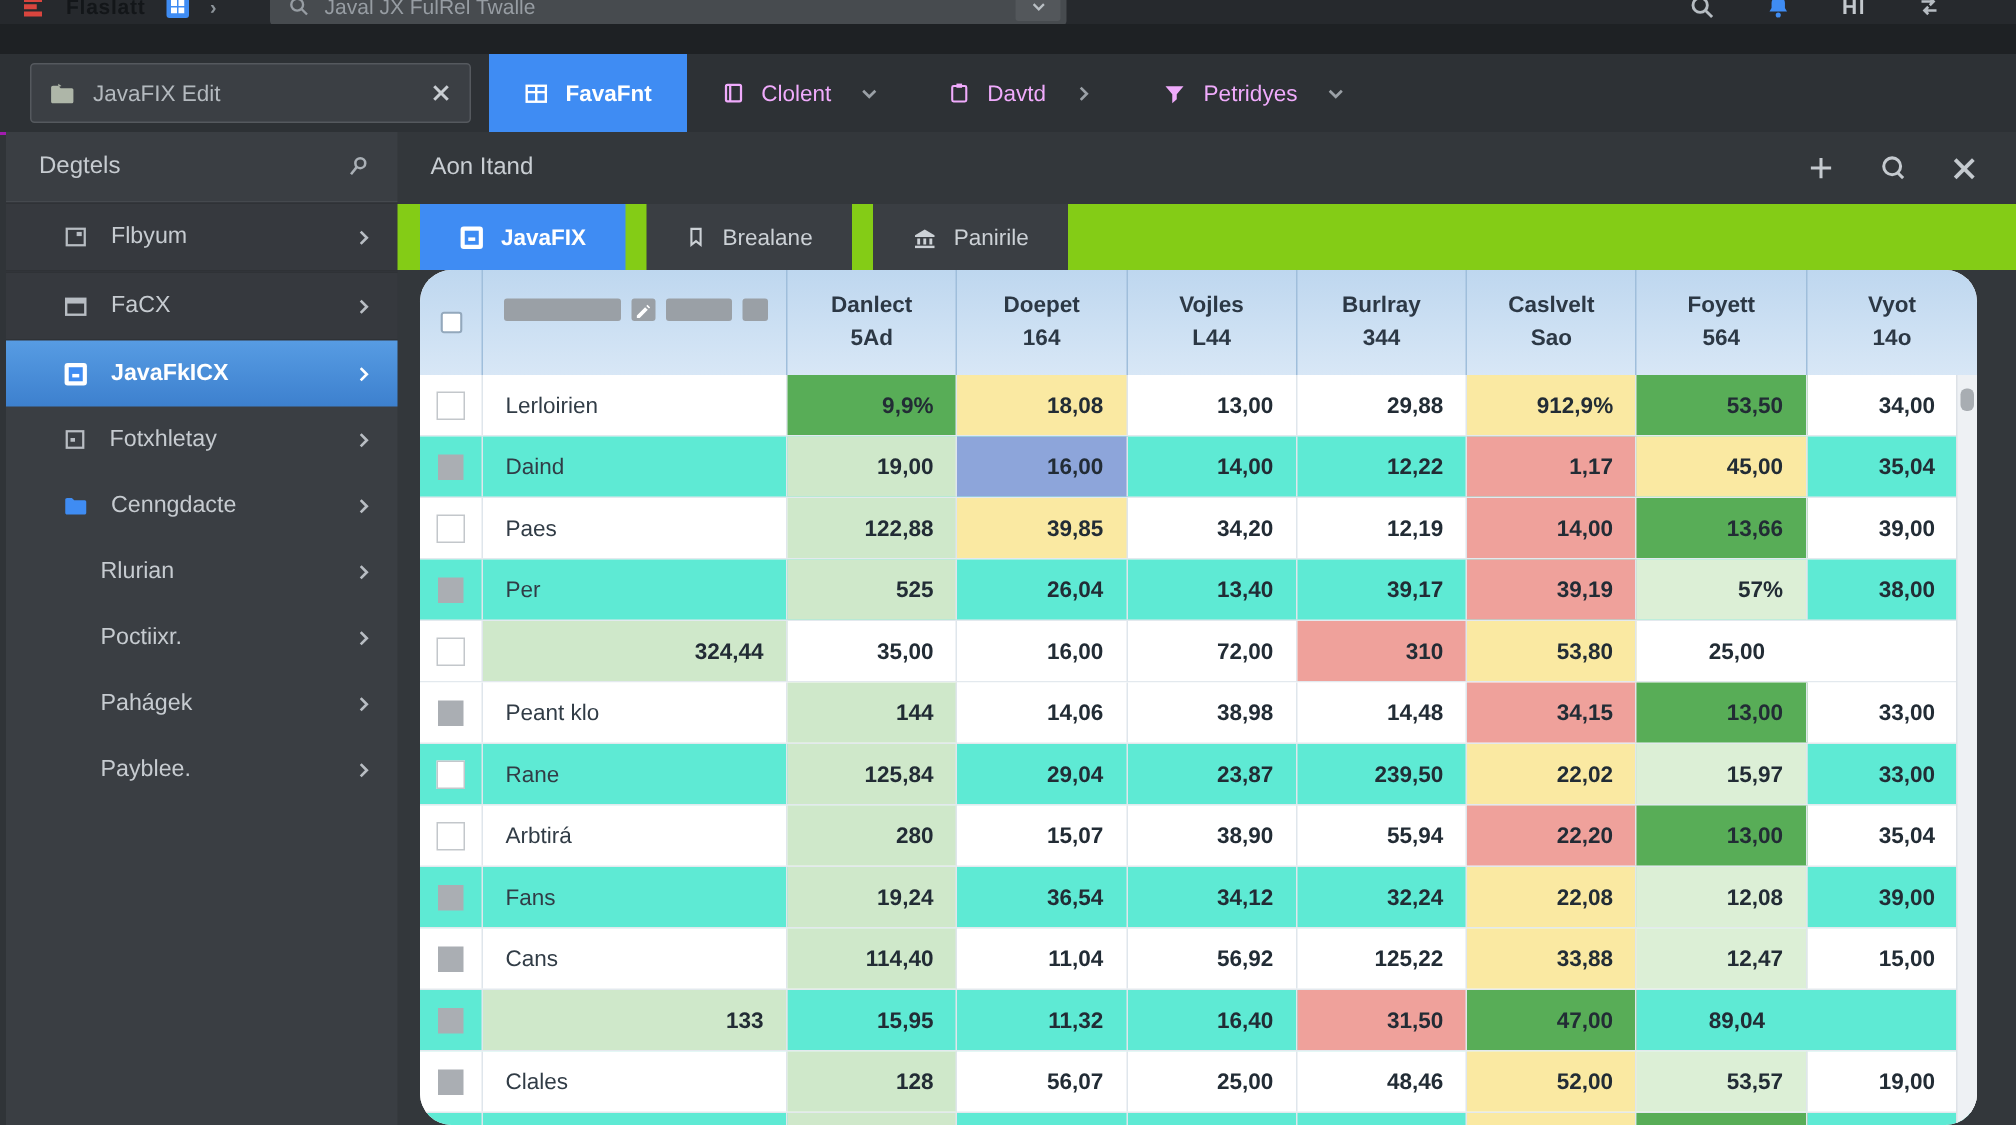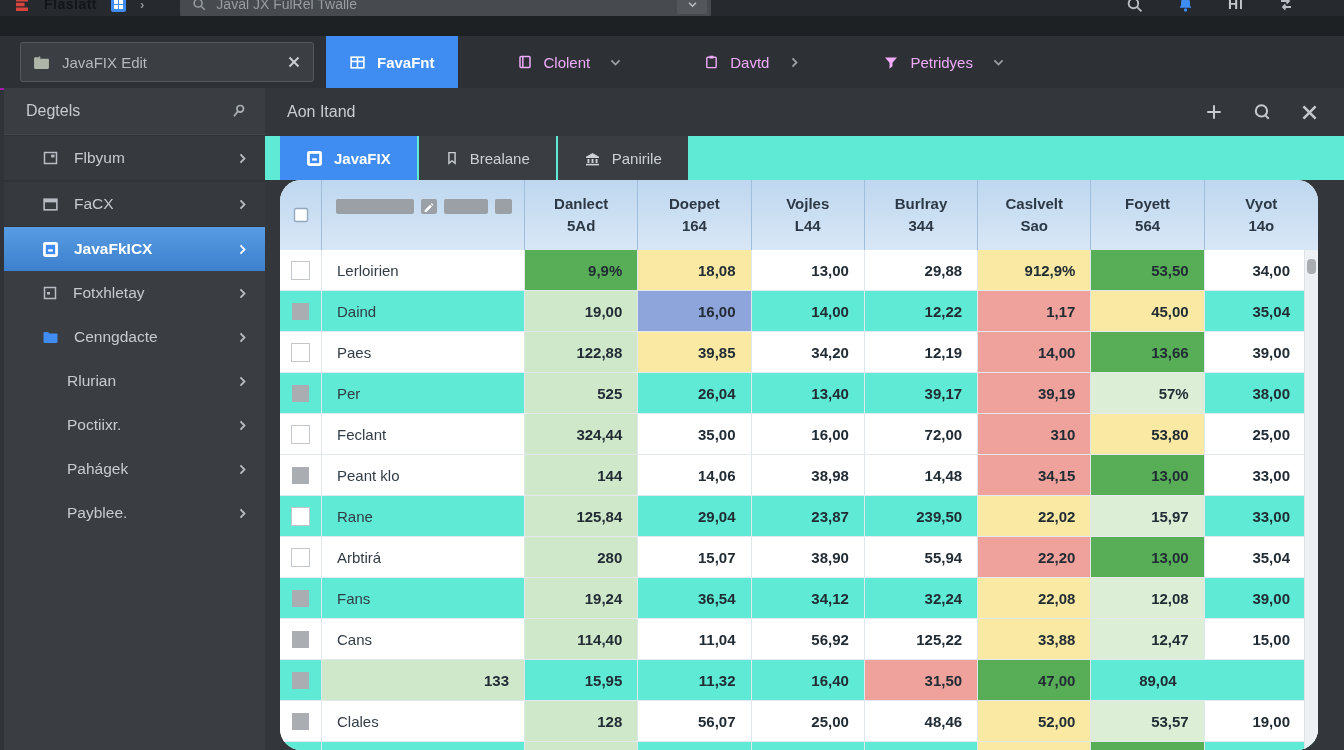--- a/index.html
+++ b/index.html
@@ -24,21 +24,21 @@
   .top-right{margin-left:auto;display:flex;align-items:center;gap:34px;margin-right:36px;color:#b6bcc2;}
   .top-right .hl{font-size:14px;font-weight:700;color:#c3c8cd;letter-spacing:1px;}
 
   .topgap{position:absolute;top:16px;left:0;right:0;height:20px;background:#1e2124;}
 
   
   .chiprow{position:absolute;top:36px;left:0;right:0;height:52px;background:#2d3135;display:flex;align-items:center;border-bottom:2px solid #a21caf;}
   .doc-chip{margin-left:20px;width:268px;height:38px;background:#3b3f44;border:1px solid #55595e;border-radius:3px;
     display:flex;align-items:center;padding:0 12px;gap:12px;color:#b3b9be;font-size:15px;}
   .doc-chip .close{margin-left:auto;color:#c9ced3;}
-  .chip-tabs{display:flex;align-items:stretch;height:52px;margin-left:12px;gap:36px;}
+  .chip-tabs{display:flex;align-items:stretch;height:52px;margin-left:12px;}
   .chip-tab{display:flex;align-items:center;gap:11px;padding:0 23px;color:#f0abfc;font-size:15px;cursor:default;}
   .chip-tab.active{background:#3f8cf3;color:#fff;font-weight:700;}
   .chip-tab .chev{color:#9aa0a6;margin-left:8px;display:inline-flex;}
 
   
   .sidebar{position:absolute;top:88px;left:4px;width:265px;bottom:0;background:#3a3e43;border-right:1px solid #2b2e32;}
   .sidebar-header{height:46px;display:flex;align-items:center;padding:0 22px;color:#c6cbd0;font-size:16px;border-bottom:1px solid #45494e;}
   .sidebar-header .pin{margin-left:auto;color:#aab0b6;}
   .side-item{height:44px;display:flex;align-items:center;padding:0 20px 0 38px;color:#c6cbd0;font-size:15.5px;gap:15px;}
   .side-item .chev{margin-left:auto;color:#9aa0a6;display:inline-flex;}
@@ -46,21 +46,21 @@
   .side-item.selected{background:linear-gradient(#579ce3,#3d80ce);color:#fff;font-weight:700;}
   .side-item.selected .chev{color:#eaf2fc;}
   .side-item.indent{padding-left:63px;}
   .side-item .icon{color:#b8bdc3;}
   .side-item.selected .icon{color:#fff;}
 
   
   .main{position:absolute;left:265px;top:88px;right:0;bottom:0;background:#33373b;}
   .main-header{height:48px;display:flex;align-items:center;padding:0 26px 0 22px;color:#c9ced3;font-size:16px;}
   .main-header .hicons{margin-left:auto;display:flex;align-items:center;gap:30px;color:#c5cacf;}
-  .main-tabs{height:44px;background:#5eead4;display:flex;align-items:stretch;padding-left:15px;gap:2px;}
+  .main-tabs{height:44px;background:#84cc16;display:flex;align-items:stretch;padding-left:15px;gap:14px;}
   .main-tab{display:flex;align-items:center;gap:11px;padding:0 26px;background:#3a3e43;color:#ccd1d6;font-size:15px;}
   .main-tab.active{background:#3f8cf3;color:#fff;font-weight:700;}
 
   
   .table-wrap{position:absolute;left:15px;top:92px;width:1038px;bottom:0;background:#fff;overflow:hidden;border-radius:21px;}
   .thead,.trow{display:grid;grid-template-columns:42px 203px repeat(7,1fr);}
   .thead{height:70px;background:linear-gradient(#bed7ef,#d8e7f6);}
   .th{border-right:1px solid #9fbedb;display:flex;flex-direction:column;align-items:center;justify-content:center;
     font-weight:700;color:#2c3845;font-size:15px;line-height:1.5;}
   .th:last-child{border-right:none;}
@@ -514,21 +514,20 @@
           <div class="num-cell">13,40</div>
           <div class="num-cell">39,17</div>
           <div class="num-cell bg-r">39,19</div>
           <div class="num-cell bg-lg2">57%</div>
           <div class="num-cell">38,00</div>
         </div>
         <div class="trow">
           <div class="cb-cell">
             <span class="cb unchecked"></span>
           </div>
-          <div class="name-cell">Feclant</div>
           <div class="num-cell bg-lg">324,44</div>
           <div class="num-cell">35,00</div>
           <div class="num-cell">16,00</div>
           <div class="num-cell">72,00</div>
           <div class="num-cell bg-r">310</div>
           <div class="num-cell bg-y">53,80</div>
           <div class="num-cell">25,00</div>
         </div>
         <div class="trow">
           <div class="cb-cell">

